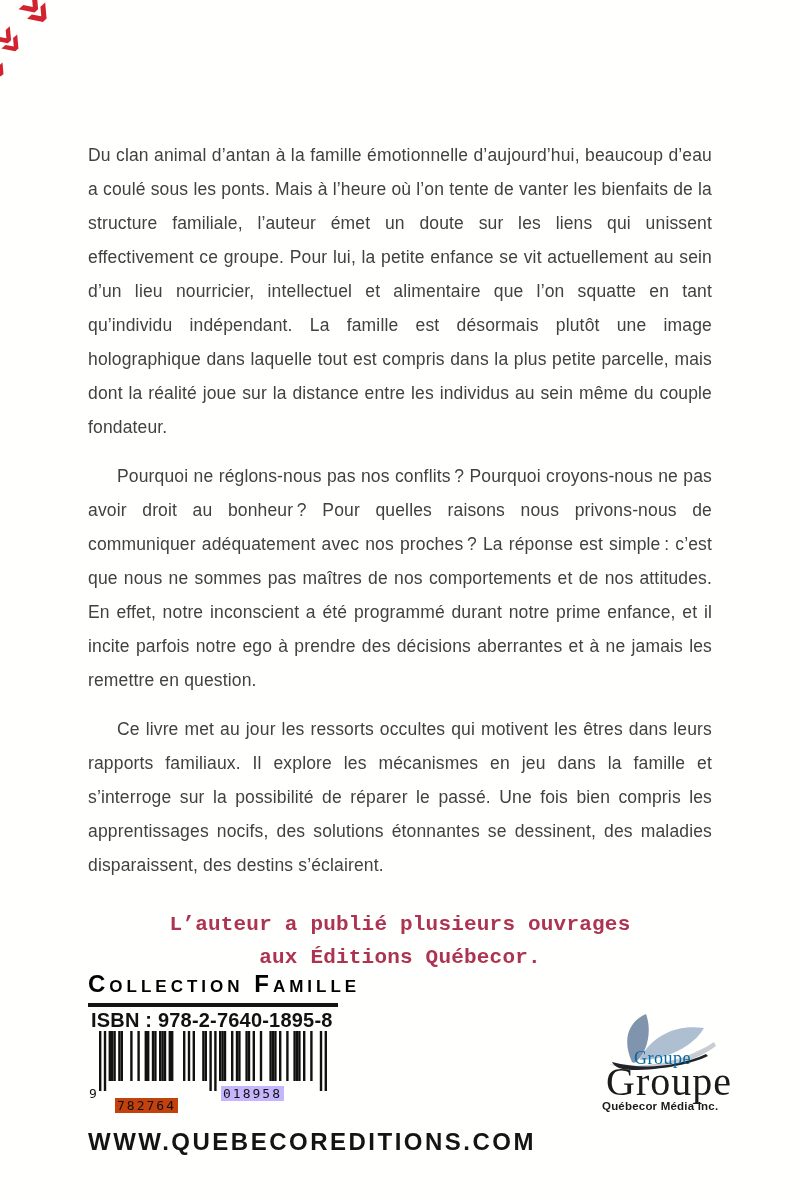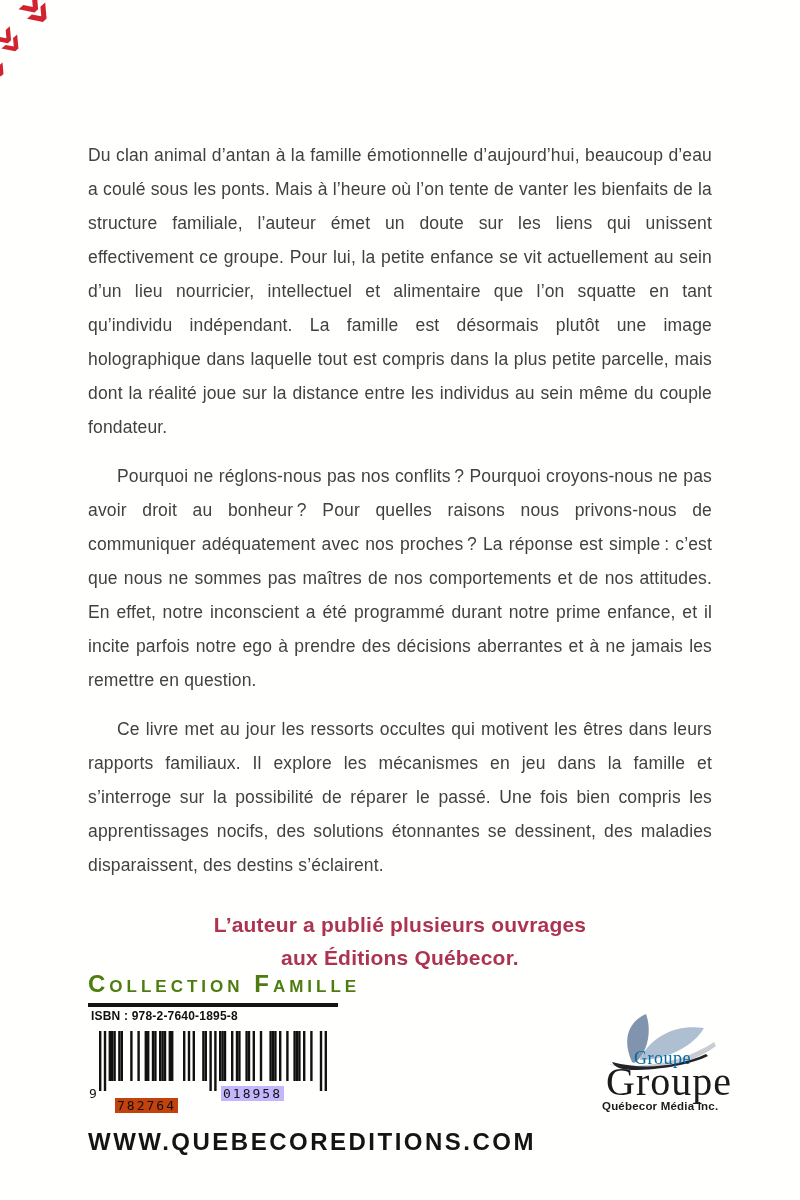--- a/index.html
+++ b/index.html
@@ -36,42 +36,42 @@
     text-align:justify;
     color:#414141;
     margin-top:22px;
   }
   .para{margin:0 0 15px 0;}
   .para.indent{text-indent:29px;}
 
   .publisher-note{
     margin-top:26px;
     text-align:center;
-    font-family:Liberation Sans, sans-serif;
+    font-family:Liberation Mono, monospace;
     font-weight:bold;
     font-size:21px;
     line-height:33px;
     letter-spacing:0.2px;
   }
 
   
   .collection{
     position:absolute;left:88px;top:970px;
     font-variant:small-caps;
     font-weight:bold;
     font-size:24px;
     letter-spacing:4px;
   }
   .rule-above-isbn{
     position:absolute;left:88px;top:1003px;
     width:250px;height:4px;background:#141414;
   }
   .isbn-label{
     position:absolute;left:91px;top:1009px;
-    font-weight:bold;font-size:12px;letter-spacing:0.2px;color:#111;
+    font-weight:bold;font-size:20px;letter-spacing:0.2px;color:#111;
   }
   .barcode{
     position:absolute;left:93px;top:1031px;width:240px;height:72px;background:#fffffd;
   }
   .barcode svg{display:block;}
   .barcode-digits{
     position:absolute;top:55px;left:0;width:240px;height:16px;
     font-family:"DejaVu Sans Mono",monospace;
     font-size:13px;color:#111;letter-spacing:2px;
   }
@@ -115,21 +115,21 @@
     <p class="para">Du clan animal d’antan à la famille émotionnelle d’aujourd’hui, beaucoup d’eau a coulé sous les ponts. Mais à l’heure où l’on tente de vanter les bienfaits de la structure familiale, l’auteur émet un doute sur les liens qui unissent effectivement ce groupe. Pour lui, la petite enfance se vit actuellement au sein d’un lieu nourricier, intellectuel et alimentaire que l’on squatte en tant qu’individu indépendant. La famille est désormais plutôt une image holographique dans laquelle tout est compris dans la plus petite parcelle, mais dont la réalité joue sur la distance entre les individus au sein même du couple fondateur.</p>
     <p class="para indent">Pourquoi ne réglons-nous pas nos conflits ? Pourquoi croyons-nous ne pas avoir droit au bonheur ? Pour quelles raisons nous privons-nous de communiquer adéquatement avec nos proches ? La réponse est simple : c’est que nous ne sommes pas maîtres de nos comportements et de nos attitudes. En effet, notre inconscient a été programmé durant notre prime enfance, et il incite parfois notre ego à prendre des décisions aberrantes et à ne jamais les remettre en question.</p>
     <p class="para indent">Ce livre met au jour les ressorts occultes qui motivent les êtres dans leurs rapports familiaux. Il explore les mécanismes en jeu dans la famille et s’interroge sur la possibilité de réparer le passé. Une fois bien compris les apprentissages nocifs, des solutions étonnantes se dessinent, des maladies disparaissent, des destins s’éclairent.</p>
 
     <div class="publisher-note" style="color: rgb(173, 52, 80);">
       <div>L’auteur a publié plusieurs ouvrages</div>
       <div>aux Éditions Québecor.</div>
     </div>
   </div>
 
-  <div class="collection" style="color: #4d7c0f;">Collection Famille</div>
+  <div class="collection" style="color: #000000;">Collection Famille</div>
 
   <div class="rule-above-isbn"></div>
 
   <div class="isbn-label">ISBN : 978-2-7640-1895-8</div>
 
   <div class="barcode">
     <svg id="barcode-svg" width="240" height="62" xmlns="http://www.w3.org/2000/svg">
         <rect x="6.00" y="0" width="2.40" height="60" fill="#111"></rect>
         <rect x="10.80" y="0" width="2.40" height="60" fill="#111"></rect>
         <rect x="15.60" y="0" width="2.40" height="50" fill="#111"></rect>

